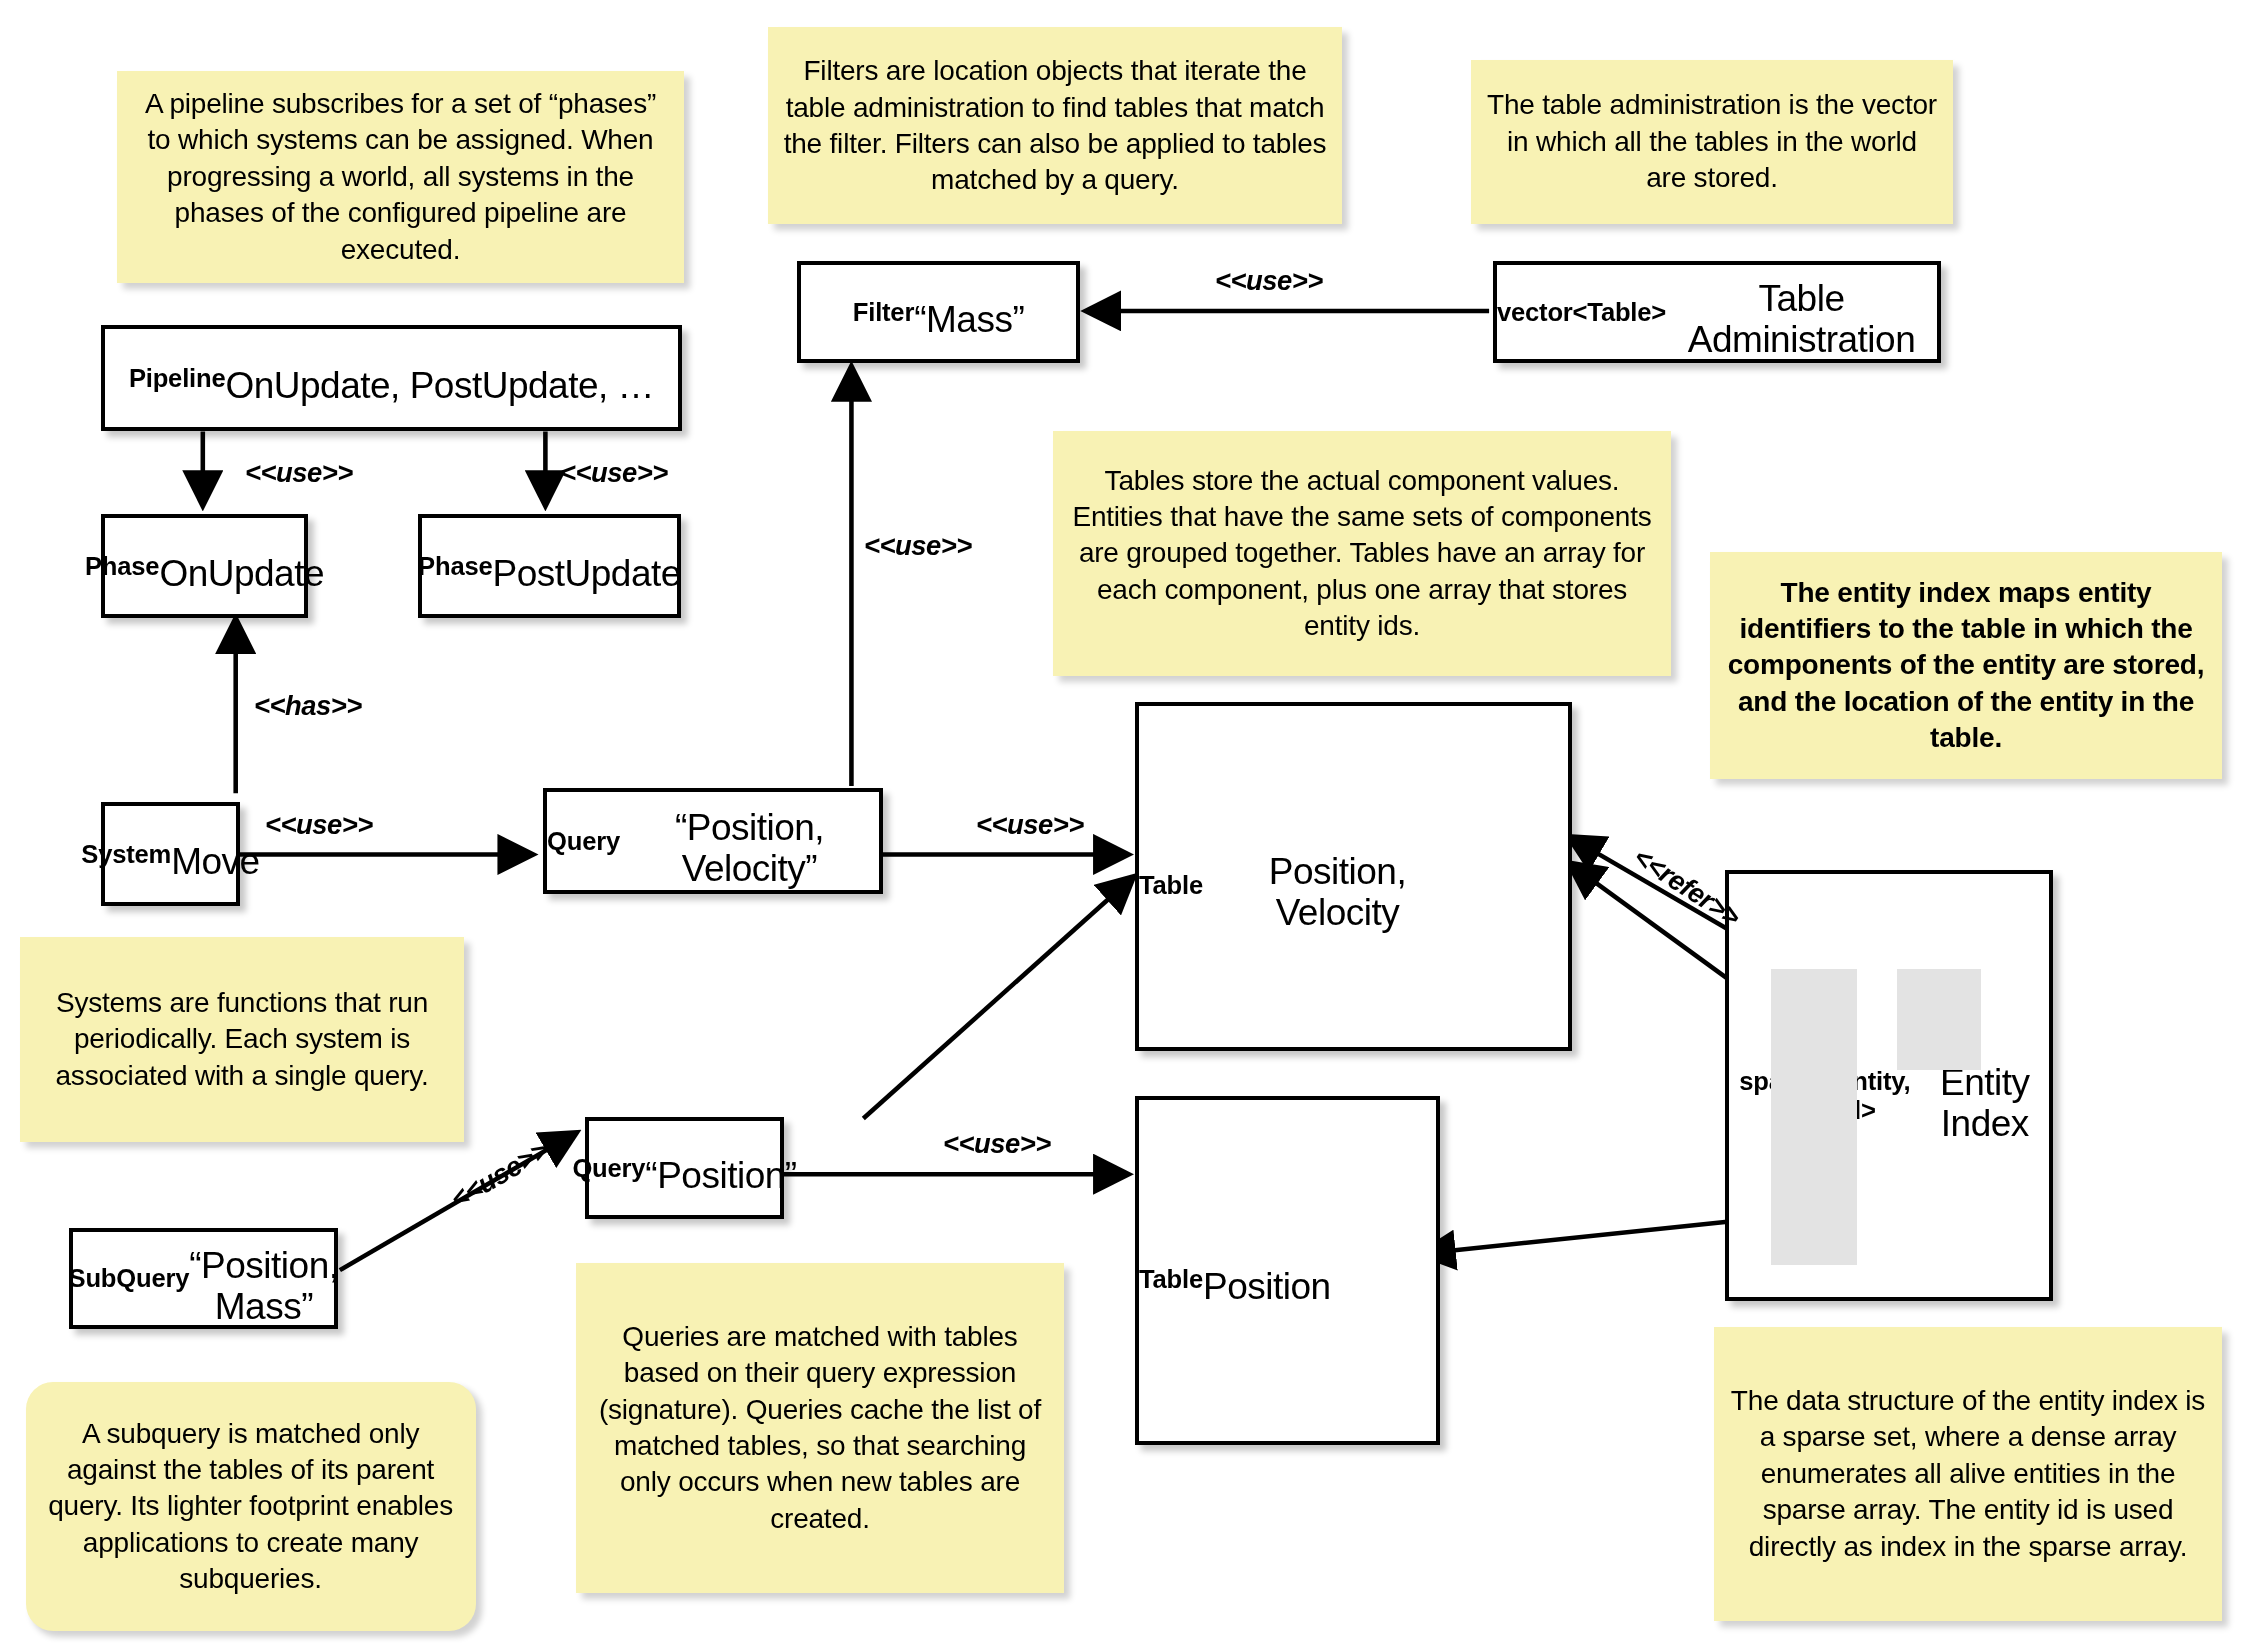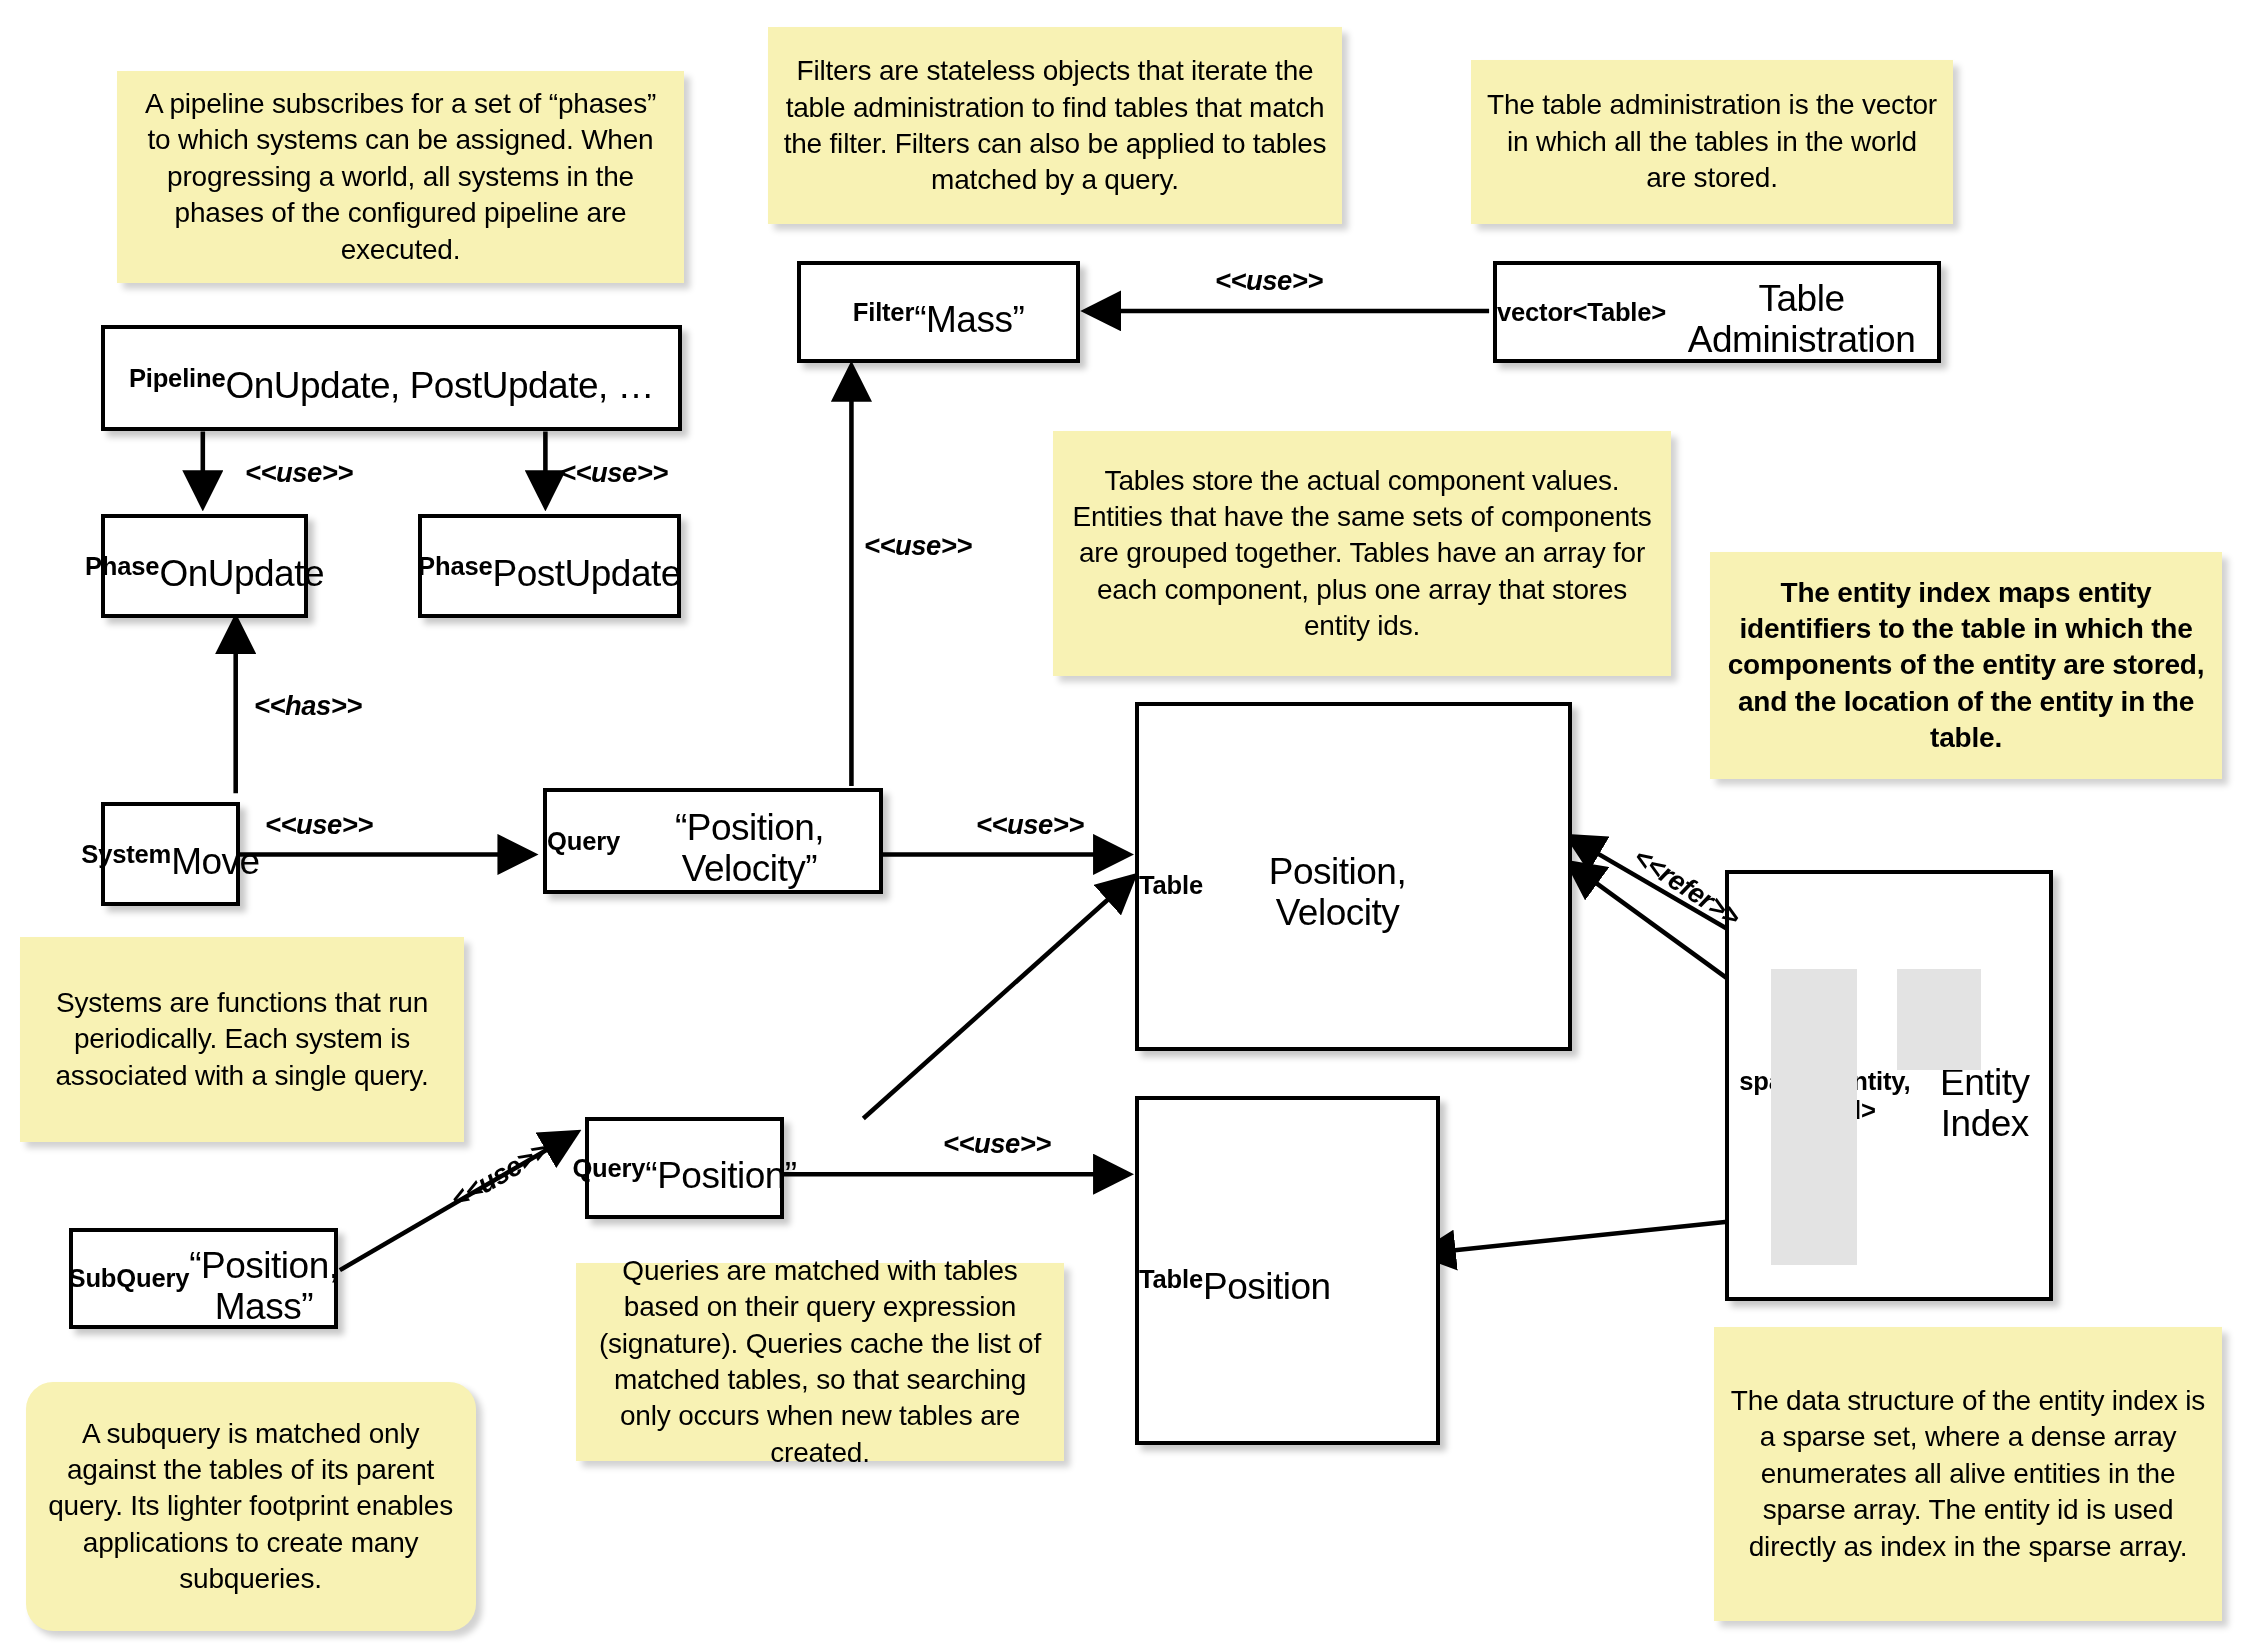--- a/index.html
+++ b/index.html
@@ -244,30 +244,30 @@
     <div class="stereo">sparse&lt;Entity, Record&gt;</div>
     <div class="title">Entity Index</div>
     <div class="idx-inner">
       <div class="idx-block" style="left:42px; top:95px; width:86px; height:296px;"></div>
       <div class="idx-block" style="left:168px; top:95px; width:84px; height:101px;"></div>
     </div>
   </div>
 
   <div class="note" style="left:117px; top:71px; width:567px; height:212px;">A pipeline subscribes for a set of “phases” to which systems can be assigned. When progressing a world, all systems in the phases of the configured pipeline are executed.</div>
 
-  <div class="note" style="left:768px; top:27.4px; width:574px; height:197px;">Filters are stateless objects that iterate the table administration to find tables that match the filter. Filters can also be applied to tables matched by a query.</div>
+  <div class="note" style="left:768px; top:27.4px; width:574px; height:197px;">Filters are location objects that iterate the table administration to find tables that match the filter. Filters can also be applied to tables matched by a query.</div>
 
   <div class="note" style="left:1471px; top:60px; width:482px; height:164px;">The table administration is the vector in which all the tables in the world are stored.</div>
 
   <div class="note" style="left:1053px; top:431px; width:618px; height:245px;">Tables store the actual component values. Entities that have the same sets of components are grouped together. Tables have an array for each component, plus one array that stores entity ids.</div>
 
   <div class="note" style="left:1710px; top:552px; width:512px; height:227px;font-weight:bold;">The entity index maps entity identifiers to the table in which the components of the entity are stored, and the location of the entity in the table.</div>
 
   <div class="note" style="left:20px; top:937px; width:444px; height:205px;">Systems are functions that run periodically. Each system is associated with a single query.</div>
 
-  <div class="note" style="left:576px; top:1263px; width:488px; height:198px;">Queries are matched with tables based on their query expression (signature). Queries cache the list of matched tables, so that searching only occurs when new tables are created.</div>
+  <div class="note" style="left:576px; top:1263px; width:488px; height:330px;">Queries are matched with tables based on their query expression (signature). Queries cache the list of matched tables, so that searching only occurs when new tables are created.</div>
 
   <div class="note" style="left:25.6px; top:1382px; width:450px; height:249px;border-radius:27px;">A subquery is matched only against the tables of its parent query. Its lighter footprint enables applications to create many subqueries.</div>
 
   <div class="note" style="left:1714px; top:1327px; width:508px; height:294px;">The data structure of the entity index is a sparse set, where a dense array enumerates all alive entities in the sparse array. The entity id is used directly as index in the sparse array.</div>
 
 </div>
 
 
 </body></html>

